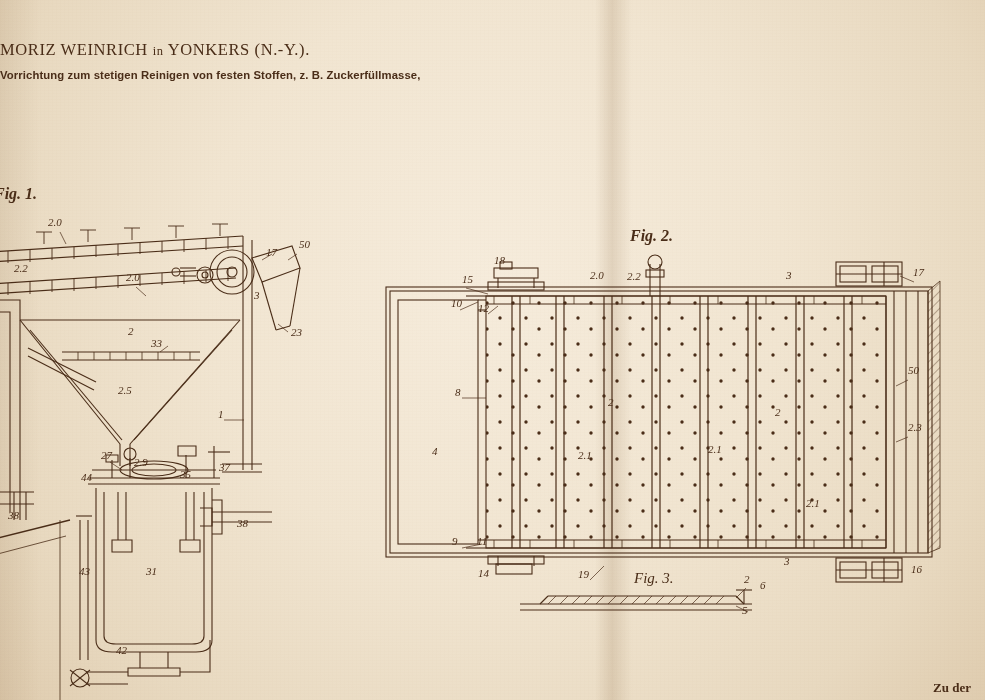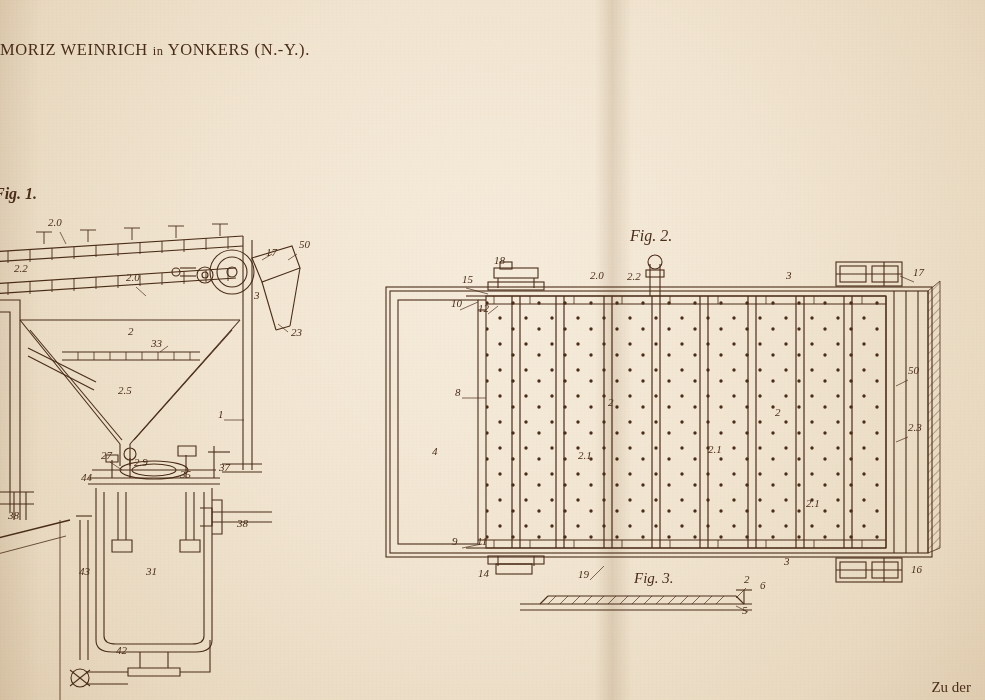--- a/index.html
+++ b/index.html
@@ -35,50 +35,52 @@
     font-family:"Liberation Sans", sans-serif;
     font-weight:bold;font-size:11.3px;color:#4a2d18;letter-spacing:.1px;
   }
   #subtitle1{ margin-top:9px; }
   #subtitle2{ margin-top:4px; }
   #fignum1{
     position:absolute;left:-6px;top:185px;font-style:italic;font-weight:bold;
     font-size:16px;color:#4a2d18;font-family:"Liberation Serif",serif;
   }
   #fignum2{
-    position:absolute;left:630px;top:227px;font-style:italic;font-weight:normal;
+    position:absolute;left:630px;top:227px;font-style:italic;font-weight:bold;
     font-size:16px;color:#4a2d18;font-family:"Liberation Serif",serif;
   }
   #fignum3{
     position:absolute;left:634px;top:570px;font-style:italic;font-weight:normal;
     font-size:15px;color:#4a2d18;font-family:"Liberation Serif",serif;
   }
   #footnote{
-    position:absolute;right:14px;bottom:4px;font-size:15px;color:#4a2d18;
+    position:absolute;right:14px;bottom:4px;font-size:13px;color:#4a2d18;
     font-family:"Liberation Serif",serif;
+    font-weight:bold;
   }
   svg{position:absolute;left:0;top:0;}
   .lbl{
     font-family:"Liberation Serif", serif;
     font-size:11px; fill:#4a2d18;
   }
   .lbl-i{ font-style:italic; }
 </style>
 </head>
 <body>
 
 <div id="paper"></div>
 <div id="grain"></div>
 
 <div id="title-block">
   <div id="title-main">
     <span>MORIZ WEINRICH</span>
     <span class="small">in</span>
     <span>YONKERS (N.-Y.).</span>
   </div>
+  <div id="subtitle1">Vorrichtung zum stetigen Reinigen von festen Stoffen, z. B. Zuckerfüllmasse,</div>
 </div>
 
 <div id="fignum1">Fig. 1.</div>
 <div id="fignum2">Fig. 2.</div>
 <div id="fignum3">Fig. 3.</div>
 <div id="footnote">Zu der</div>
 
 <svg width="985" height="700" viewBox="0 0 985 700">
   <defs>
     <pattern id="perf" width="26" height="26" patternUnits="userSpaceOnUse">

